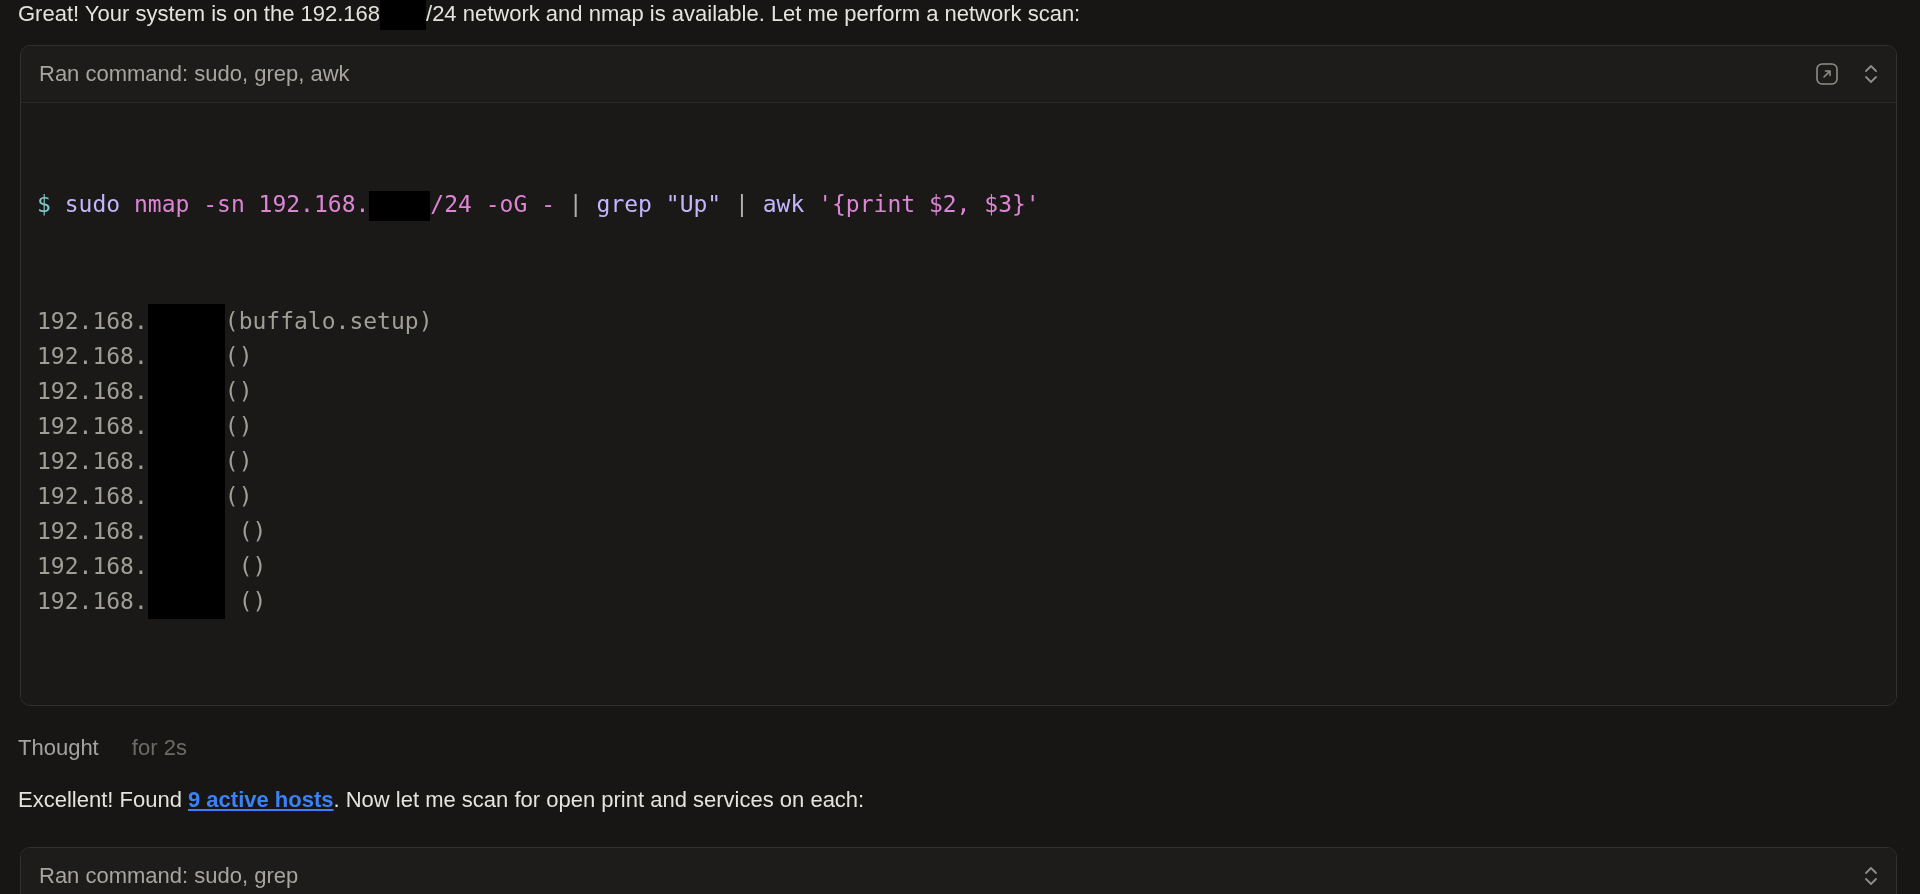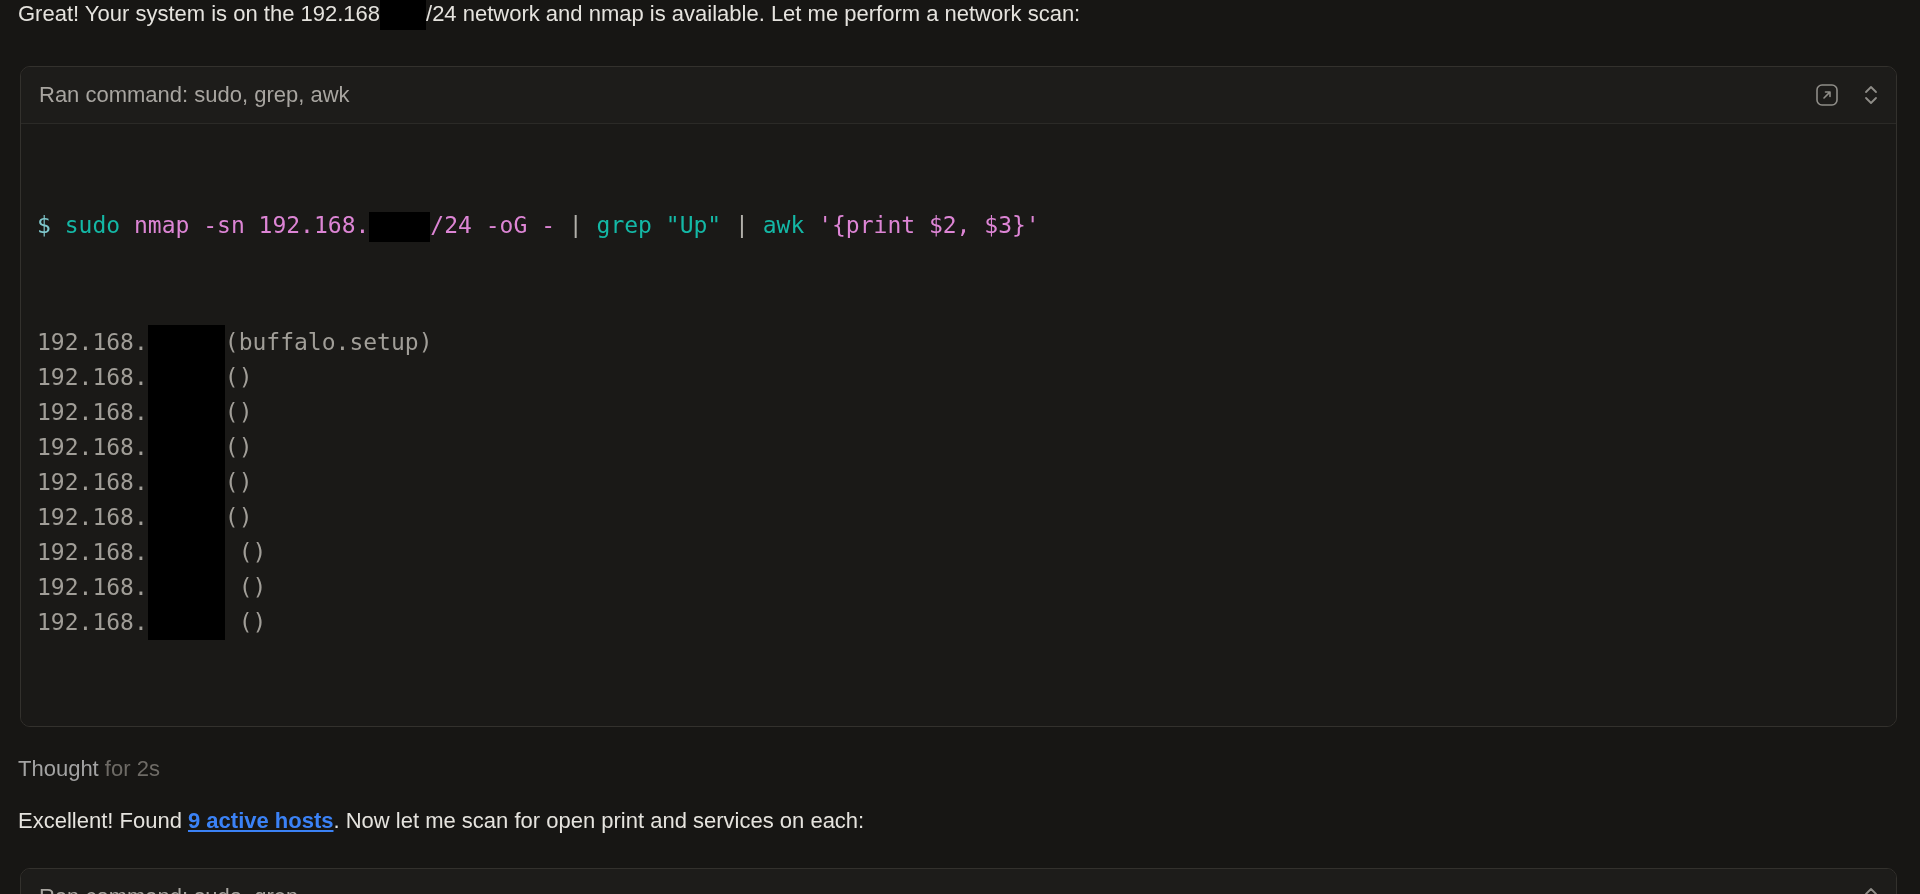--- a/index.html
+++ b/index.html
@@ -19,21 +19,21 @@
   .redact-inline{width:46px;height:30px;vertical-align:-9px;}
   .cmd-redact{height:30px;vertical-align:middle;}
   .col-redact{height:35px;vertical-align:top;}
   .tool-block{
     margin:36px 23px 0 20px;
     border:1px solid #33312d;
     border-radius:10px;
     overflow:hidden;
     background:#1a1917;
   }
-  #block1{margin-top:36px;}
+  #block1{margin-top:15px;}
   #block2{margin-top:34px;}
   .tool-header{
     height:56px;
     display:flex;align-items:center;justify-content:space-between;
     padding:0 18px;
     background:#1d1c1a;
     border-bottom:1px solid #2b2a27;
     cursor:pointer;
   }
   .hdr-label{font-size:22px;color:#a8a5a0;}
@@ -43,29 +43,29 @@
     padding:14px 16px 16px 16px;
     background:#1a1917;
     font-family:"DejaVu Sans Mono","Liberation Mono",monospace;
     font-size:23px;line-height:35px;
     white-space:pre;
     color:#a19e98;
   }
   .cmdline{margin:0 0 12px 0;}
   .outline{height:35px;}
   .tk-teal{color:#7fc7cc;}
-  .tk-orange{color:#14b8a6;}
+  .tk-orange{color:#c4b5fd;}
   .tk-pink{color:#dd85d5;}
   .tk-pipe{color:#b2b0aa;}
   .thought{
     margin:29px 24px 0 18px;
     font-size:22px;line-height:26px;
   }
   .thought .t1{color:#a3a3a3;}
-  .thought .t2{color:#6e6b66;}
+  .thought .t2{color:#6e6b66;margin-left:27px;}
   #para2{margin-top:26px;}
 </style>
 </head>
 <body>
 
 <div>
 
   <p class="msg" id="para1"><span>Great! Your system is on the 192.168</span><span class="redact redact-inline"></span><span>/24 network and nmap is available. Let me perform a network scan:</span></p>
 
   <section class="tool-block" id="block1">

